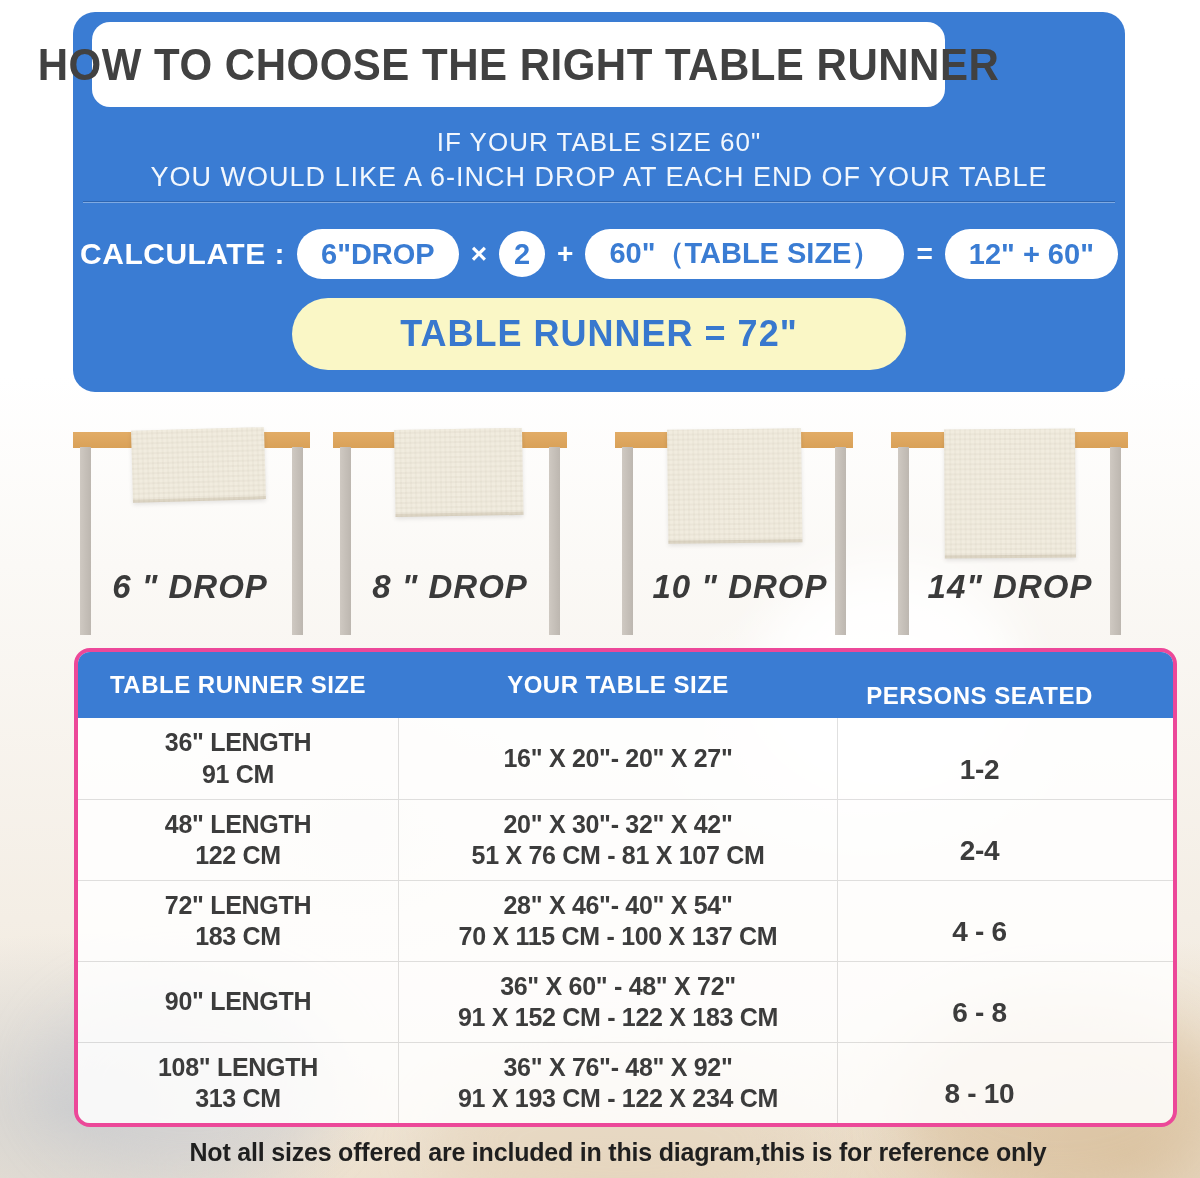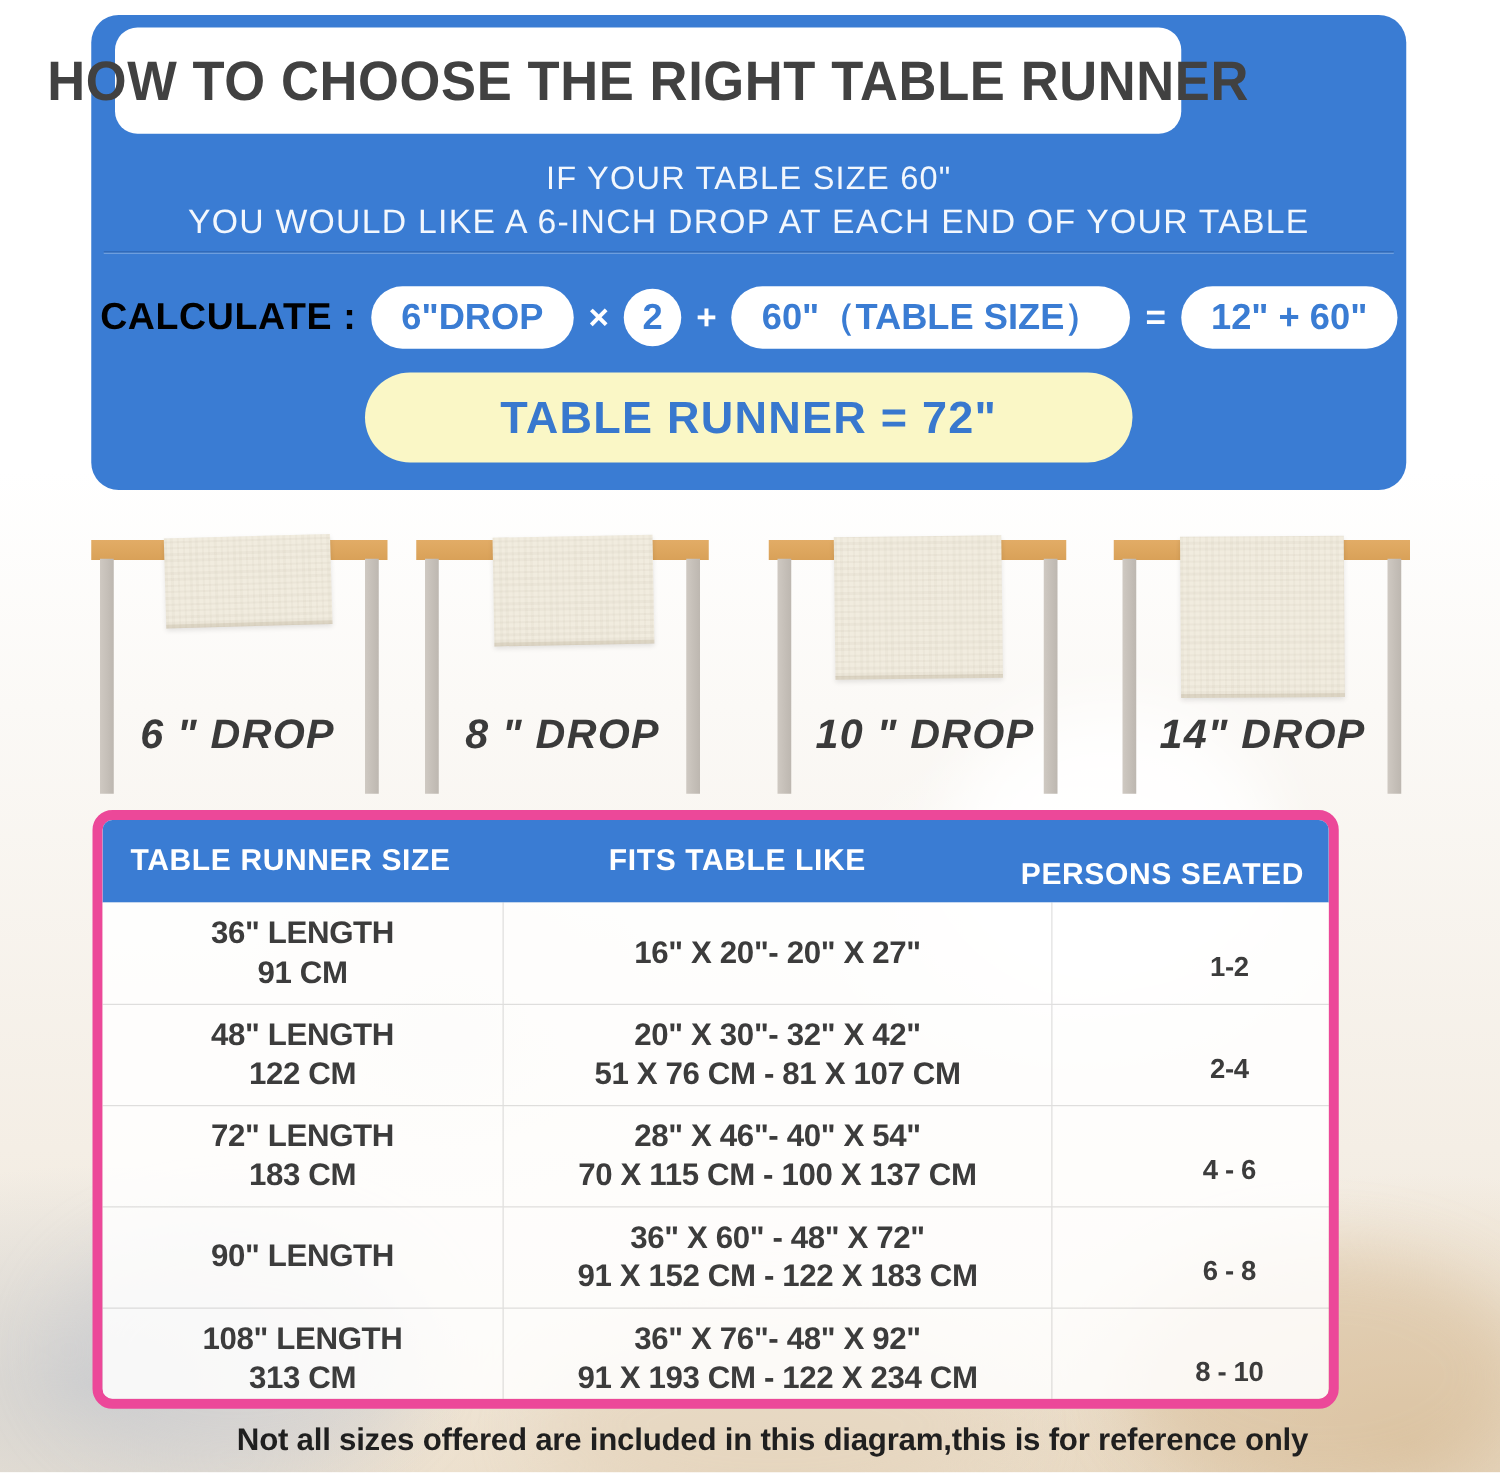--- a/index.html
+++ b/index.html
@@ -41,21 +41,21 @@
     color:#f2f7fd; font-size:26px; letter-spacing:1px; font-weight:400; }
   .intro-line2 { position:absolute; left:0; top:150px; width:100%; text-align:center;
     color:#f2f7fd; font-size:27px; letter-spacing:1px; font-weight:400; }
   .panel-divider { position:absolute; left:10px; top:189px; width:1032px; height:0;
     border-top:1px solid rgba(31,74,135,0.45); border-bottom:1px solid rgba(255,255,255,0.35); }
 
   .formula-row {
     position:absolute; left:0; top:216px; width:100%; height:52px;
     display:flex; align-items:center; justify-content:center; gap:12px;
   }
-  .formula-label { color:#000000; font-size:30px; font-weight:bold; letter-spacing:0.5px; }
+  .formula-label { color:#ffffff; font-size:30px; font-weight:bold; letter-spacing:0.5px; }
   .pill {
     background:#ffffff; border-radius:28px; height:50px;
     display:flex; align-items:center; justify-content:center;
     padding:0 24px; color:#3A7CD3; font-size:29px; font-weight:bold; white-space:nowrap;
   }
   .op { color:#ffffff; font-size:28px; font-weight:bold; }
   .circle {
     background:#ffffff; width:46px; height:46px; border-radius:50%;
     display:flex; align-items:center; justify-content:center;
     color:#3A7CD3; font-size:29px; font-weight:bold;
@@ -80,40 +80,40 @@
     box-shadow:0 2px 4px rgba(0,0,0,0.10);
     transform-origin:top center;
   }
   .drop-label {
     position:absolute; width:240px; text-align:center;
     font-size:33px; font-weight:bold; font-style:italic; color:#3A3A3A; letter-spacing:1px;
   }
 
   
   .size-chart {
-    position:absolute; left:74px; top:648px; width:997px; height:479px;
-    border:8px solid #ec4899; border-radius:16px; overflow:hidden;
+    position:absolute; left:74px; top:648px; width:1103px; height:479px;
+    border:4px solid #ec4899; border-radius:16px; overflow:hidden;
   }
   .chart-header {
     height:66px; background:#3A7CD3; display:flex; align-items:center;
   }
   .chart-header .hc { text-align:center; color:#ffffff; font-size:24px; font-weight:bold; letter-spacing:0.5px; }
   .c1 { width:320px; } .c2 { width:440px; } .c3 { width:283px;margin-top:22px; }
   .chart-body {
     height:405px; background:rgba(255,255,255,0.85);
     display:grid; grid-template-rows:repeat(5,1fr);
   }
   .chart-row { display:flex; align-items:center; }
   .chart-row + .chart-row { border-top:1px solid rgba(0,0,0,0.12); }
   .cell { text-align:center; font-weight:bold; color:#3C3C3C; font-size:25px;
     line-height:1.26; letter-spacing:-0.3px; }
   .cell.c2 { border-left:1px solid rgba(0,0,0,0.12); border-right:1px solid rgba(0,0,0,0.12);
     align-self:stretch; display:flex; flex-direction:column; justify-content:center; }
   .cell.c1 { align-self:stretch; display:flex; flex-direction:column; justify-content:center; }
-  .persons { font-size:22px; }
+  .persons { font-size:28px; }
 
   .footer-note {
     position:absolute; left:18px; top:1138px; width:100%; text-align:center;
     font-size:25px; font-weight:bold; color:#1f1f1f; letter-spacing:-0.2px;
   }
 </style>
 </head>
 <body>
 
 <div class="canvas">
@@ -174,21 +174,21 @@
     <div class="tabletop" style="left:891px; top:432px; width:237px;"></div>
     <div class="leg" style="left:898px;  top:447px; height:188px;"></div>
     <div class="leg" style="left:1110px; top:447px; height:188px;"></div>
     <div class="runner" style="left:944px; top:429px; width:131px; height:129px; transform:rotate(-0.4deg);"></div>
     <div class="drop-label" style="left:890px; top:568px;">14" DROP</div>
   </div>
 
   <div class="size-chart">
     <div class="chart-header">
       <div class="hc c1">TABLE RUNNER SIZE</div>
-      <div class="hc c2">FITS TABLE LIKE</div>
+      <div class="hc c2">YOUR TABLE SIZE</div>
       <div class="hc c3">PERSONS SEATED</div>
     </div>
     <div class="chart-body">
 
       <div class="chart-row">
         <div class="cell c1">
           <div>36" LENGTH</div>
           <div>91 CM</div>
         </div>
         <div class="cell c2">

